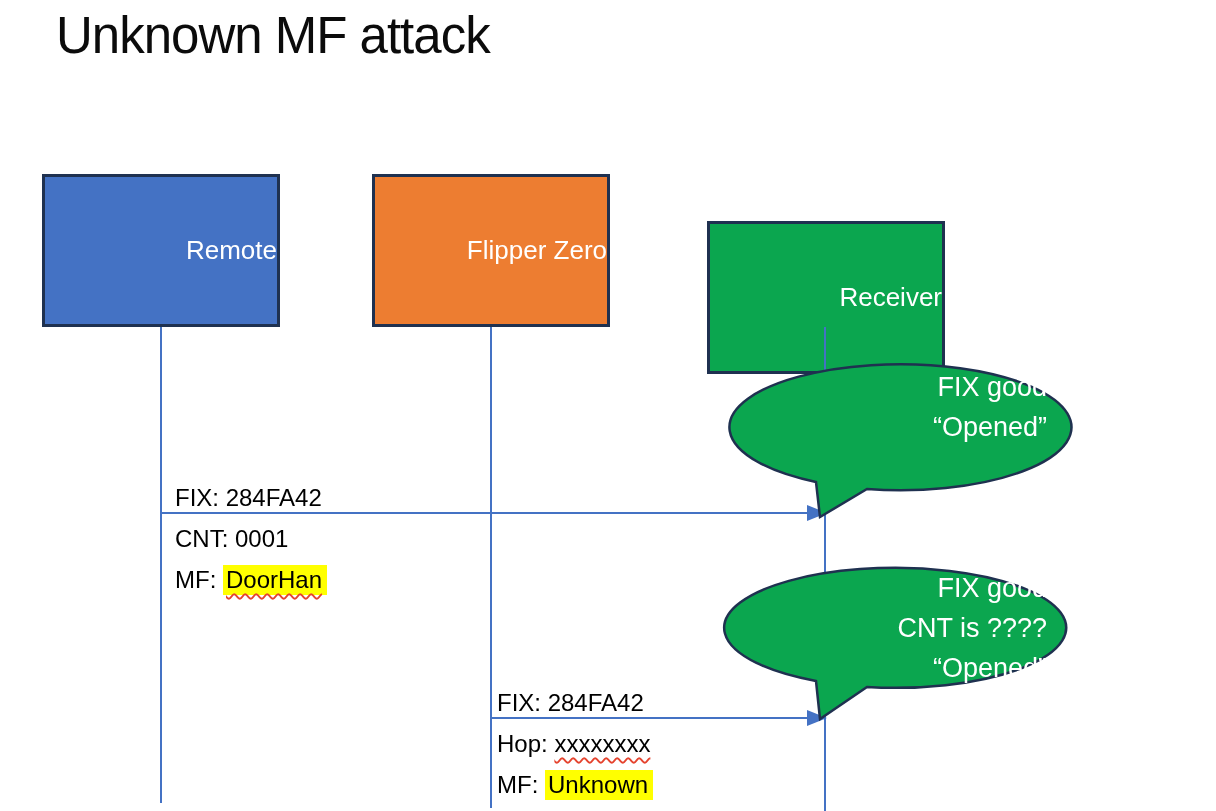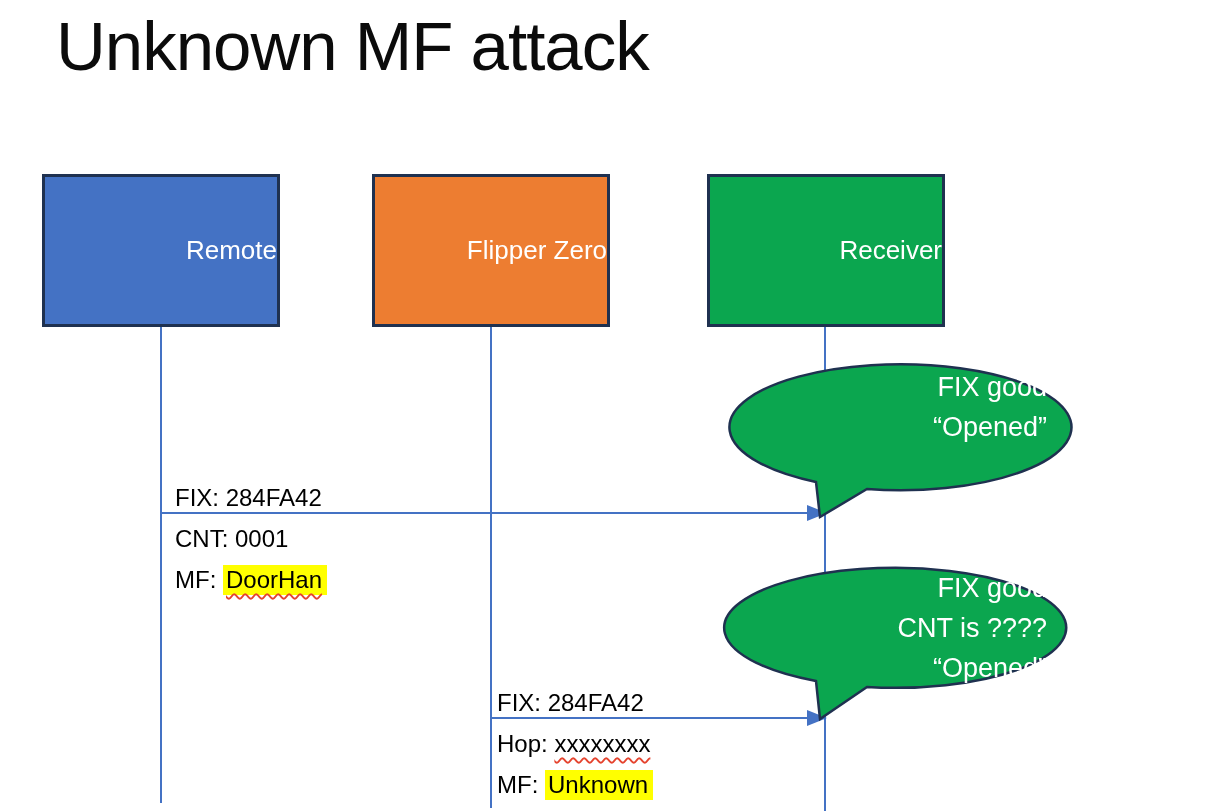--- a/index.html
+++ b/index.html
@@ -14,32 +14,32 @@
   html,body{background:#ffffff;}
   .slide{
     position:relative;
     width:1216px;height:811px;
     background:#ffffff;
     overflow:hidden;
     font-family:"Liberation Sans",sans-serif;
   }
   .title{
     position:absolute;left:56px;top:4px;
-    font-size:69px;font-weight:300;letter-spacing:-1px;
+    font-size:51px;font-weight:300;letter-spacing:-1px;
     color:#0b0b0b;line-height:1.25;
   }
   .actor{
     position:absolute;top:174px;width:238px;height:153px;
     border:3px solid var(--navy);
     display:flex;align-items:center;justify-content:flex-end;
     color:#ffffff;font-size:26px;
   }
   .actor.remote{left:42px;background:var(--blue);}
   .actor.flipper{left:372px;background:var(--orange);}
-  .actor.receiver{left:707px;background:var(--green);}
+  .actor.receiver{left:707px;background:var(--green);margin-top:47px;}
   .lifeline{
     position:absolute;width:2px;background:var(--blue);top:327px;
   }
   .lifeline.remote{left:160px;height:476px;}
   .lifeline.flipper{left:490px;height:481px;}
   .lifeline.receiver{left:824px;height:484px;}
   .arrow-shaft{
     position:absolute;height:2px;background:var(--blue);
   }
   .arrow-head{

